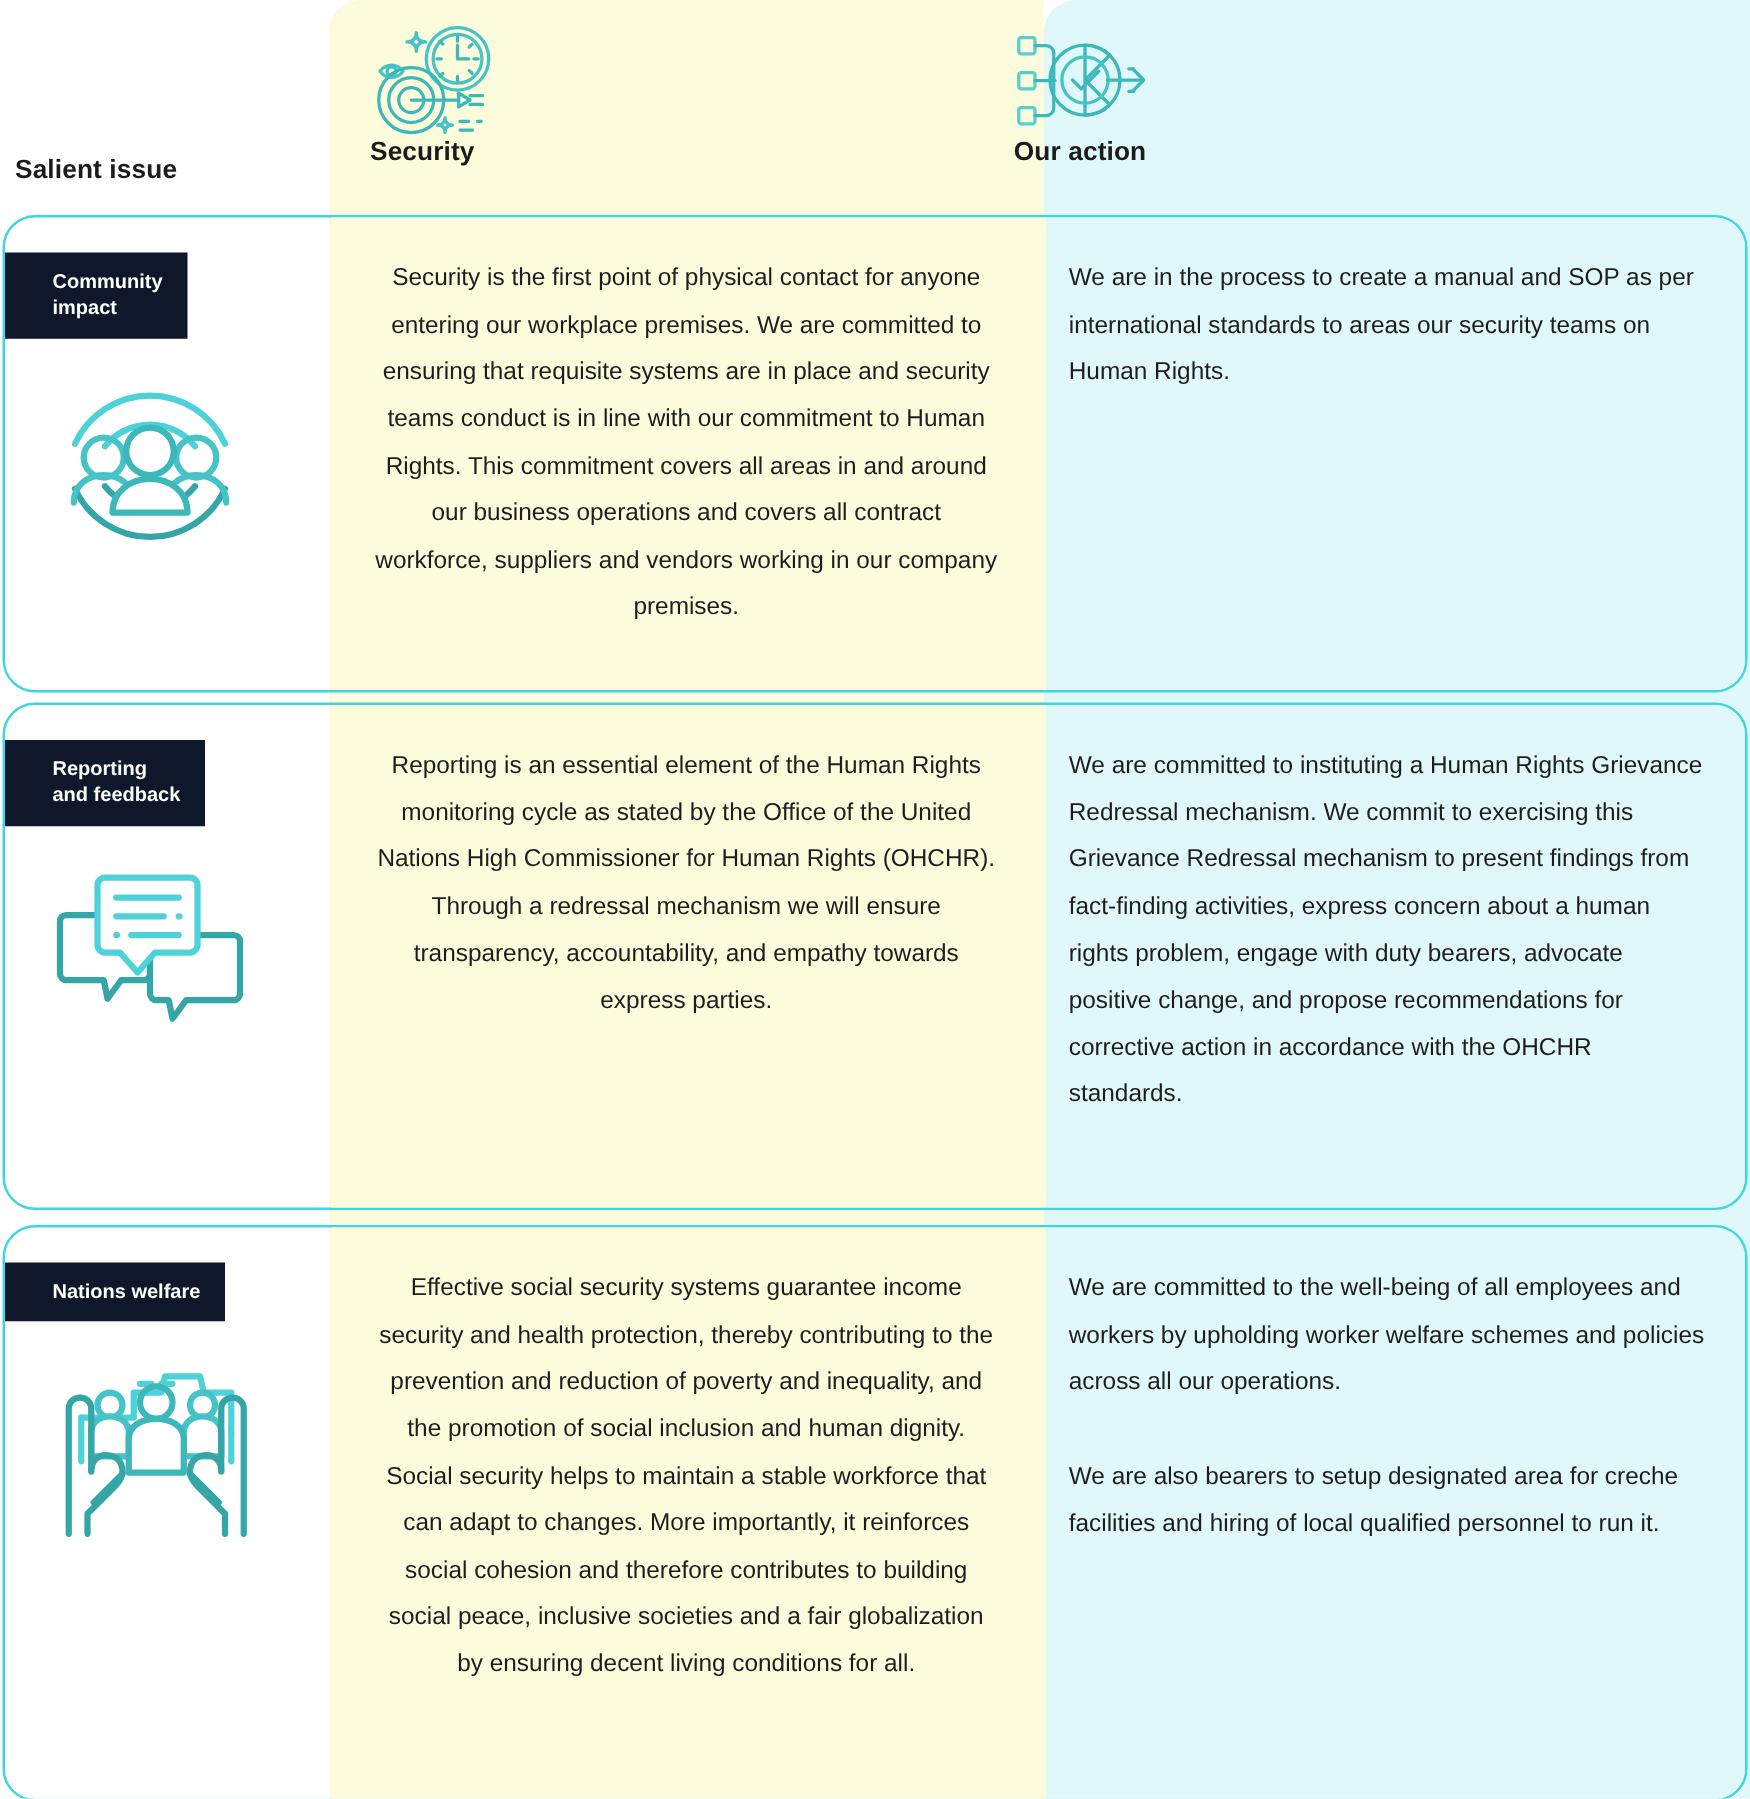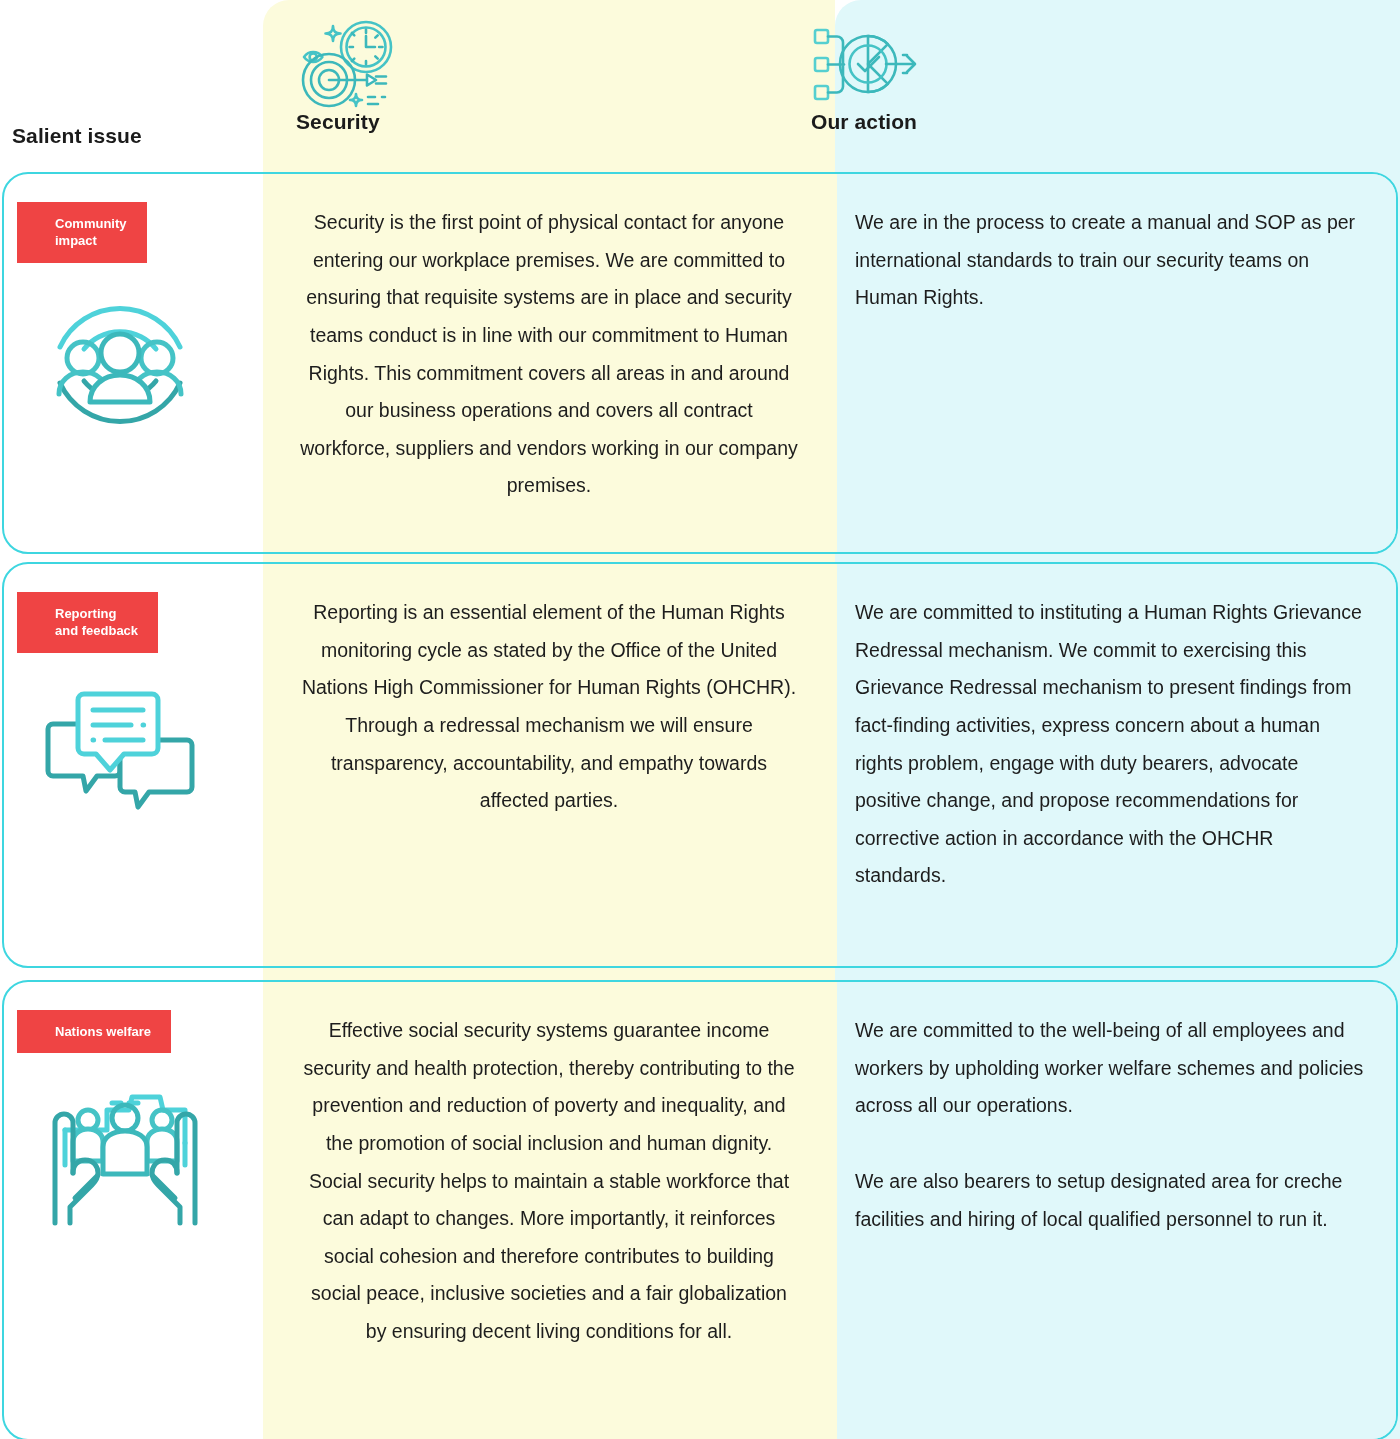--- a/index.html
+++ b/index.html
@@ -93,29 +93,28 @@
   .card-row1 { top: 172px; height: 382px; }
   .card-row2 { top: 562px; height: 406px; }
   .card-row3 { top: 980px; height: 461px; border-bottom-left-radius: 26px; border-bottom-right-radius: 26px; }
 
   .cell { position: absolute; z-index: 3; }
 
   
   .cell-salient { left: 0; top: 0; width: 261px; }
   .badge {
     display: inline-block;
-    background: #ef4444;
+    background: #0f172a;
     color: #ffffff;
-    font-size: 13px;
+    font-size: 16px;
     font-weight: bold;
     line-height: 1.34;
     padding: 13px 20px 13px 38px;
     margin-top: 28px;
     white-space: pre-line;
-    margin-left: 13px;
   }
   .issue-icon {
     display: block;
     margin-top: 22px;
     margin-left: 36px;
   }
 
   
   .cell-relevance {
     left: 295px;
@@ -230,21 +229,21 @@
           </g>
         </svg>
       </div>
     </div>
 
     <div class="cell cell-relevance">
       <div class="body-text">Security is the first point of physical contact for anyone entering our workplace premises. We are committed to ensuring that requisite systems are in place and security teams conduct is in line with our commitment to Human Rights. This commitment covers all areas in and around our business operations and covers all contract workforce, suppliers and vendors working in our company premises.</div>
     </div>
 
     <div class="cell cell-action">
-      <div class="body-text">We are in the process to create a manual and SOP as per international standards to train our security teams on Human Rights.</div>
+      <div class="body-text">We are in the process to create a manual and SOP as per international standards to areas our security teams on Human Rights.</div>
     </div>
   </div>
 
   <div class="card card-row2">
     <div class="bg-yellow"></div>
     <div class="bg-blue"></div>
 
     <div class="cell cell-salient">
       <div class="badge">Reporting
 and feedback</div>
@@ -258,21 +257,21 @@
             <path d="M53 50h38" stroke="#4ed2da"></path>
             <path d="M103 50h.6" stroke="#4ed2da"></path>
             <path d="M53 65h.6" stroke="#4ed2da"></path>
             <path d="M65 65h38" stroke="#4ed2da"></path>
           </g>
         </svg>
       </div>
     </div>
 
     <div class="cell cell-relevance">
-      <div class="body-text">Reporting is an essential element of the Human Rights monitoring cycle as stated by the Office of the United Nations High Commissioner for Human Rights (OHCHR). Through a redressal mechanism we will ensure transparency, accountability, and empathy towards affected parties.</div>
+      <div class="body-text">Reporting is an essential element of the Human Rights monitoring cycle as stated by the Office of the United Nations High Commissioner for Human Rights (OHCHR). Through a redressal mechanism we will ensure transparency, accountability, and empathy towards express parties.</div>
     </div>
 
     <div class="cell cell-action">
       <div class="body-text">We are committed to instituting a Human Rights Grievance Redressal mechanism. We commit to exercising this Grievance Redressal mechanism to present findings from fact-finding activities, express concern about a human rights problem, engage with duty bearers, advocate positive change, and propose recommendations for corrective action in accordance with the OHCHR standards.</div>
     </div>
   </div>
 
   <div class="card card-row3">
     <div class="bg-yellow"></div>
     <div class="bg-blue"></div>

